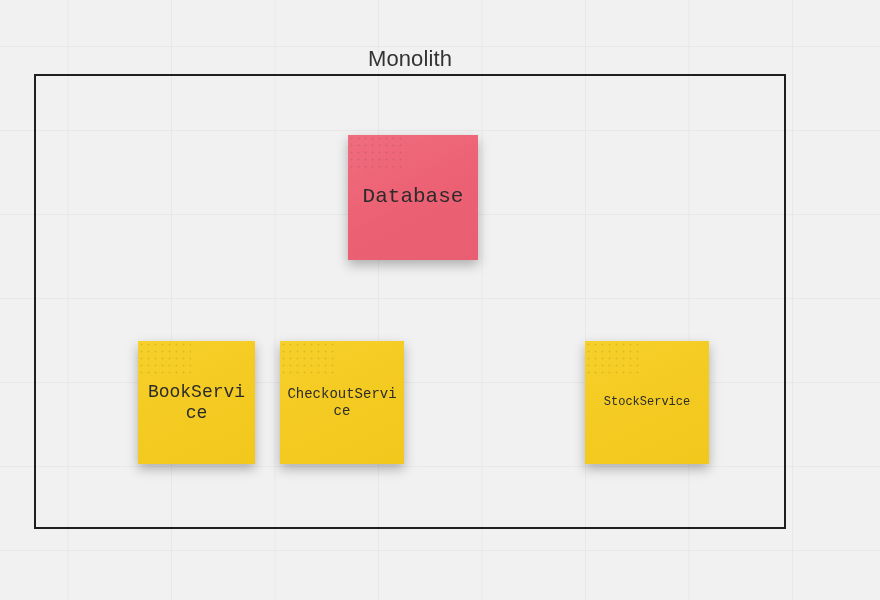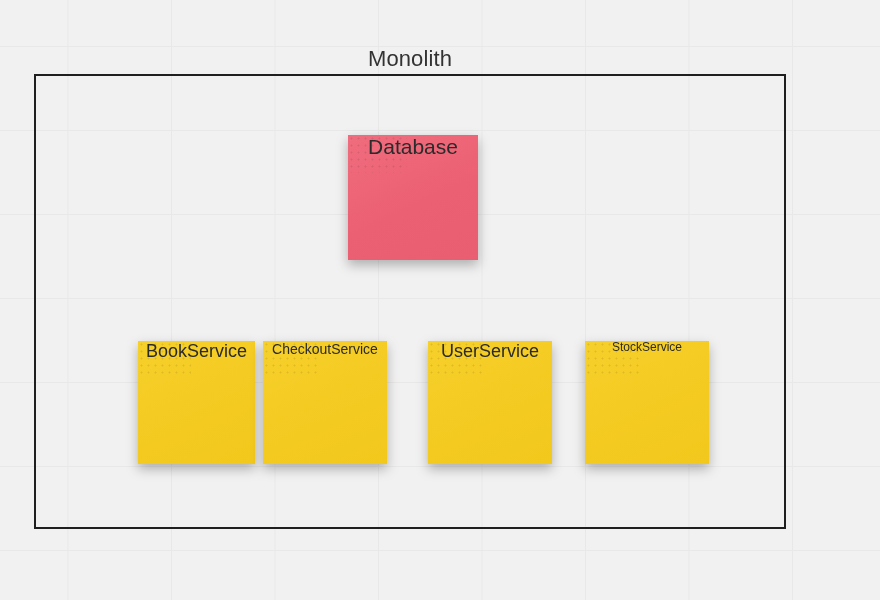--- a/index.html
+++ b/index.html
@@ -52,26 +52,27 @@
     color: #333333;
     letter-spacing: 0.1px;
     white-space: nowrap;
   }
 
   
   .note {
     position: absolute;
     box-sizing: border-box;
     display: flex;
-    align-items: flex-start;
+    align-items: center;
     justify-content: center;
     text-align: center;
     color: #2b2b2b;
     overflow: hidden;
     filter: drop-shadow(0px 5px 6px rgba(0,0,0,0.28));
+    font-family: Liberation Mono, monospace;
   }
 
   .note .note-label {
     position: relative;
     z-index: 2;
     padding: 0 6px;
     line-height: 1.15;
     word-break: break-word;
   }
 
@@ -97,21 +98,21 @@
     background: linear-gradient(155deg, #f6d02b 0%, #f4cb22 45%, #f2c81d 100%);
   }
 
   
   #note-database  { left: 348px; top: 135px; width: 130px; height: 125px; }
   #note-database .note-label { font-size: 21px; }
 
   #note-bookservice    { left: 138px; top: 341px; width: 117px; height: 123px; }
   #note-bookservice .note-label { font-size: 18px; }
 
-  #note-checkoutservice{ left: 263px; top: 341px; width: 124px; height: 123px; }
+  #note-checkoutservice{ left: 280px; top: 341px; width: 124px; height: 123px; }
   #note-checkoutservice .note-label { font-size: 14px; }
 
   #note-userservice    { left: 428px; top: 341px; width: 124px; height: 123px; }
   #note-userservice .note-label { font-size: 18px; }
 
   #note-stockservice   { left: 585px; top: 341px; width: 124px; height: 123px; }
   #note-stockservice .note-label { font-size: 12px; }
 </style>
 </head>
 <body>
@@ -127,21 +128,18 @@
   </div>
 
   <div class="note note-yellow" id="note-bookservice">
     <span class="note-label">BookService</span>
   </div>
 
   <div class="note note-yellow" id="note-checkoutservice">
     <span class="note-label">CheckoutService</span>
   </div>
 
-  <div class="note note-yellow" id="note-userservice">
-    <span class="note-label">UserService</span>
-  </div>
 
   <div class="note note-yellow" id="note-stockservice">
     <span class="note-label">StockService</span>
   </div>
 
 </div>
 
 </body></html>

